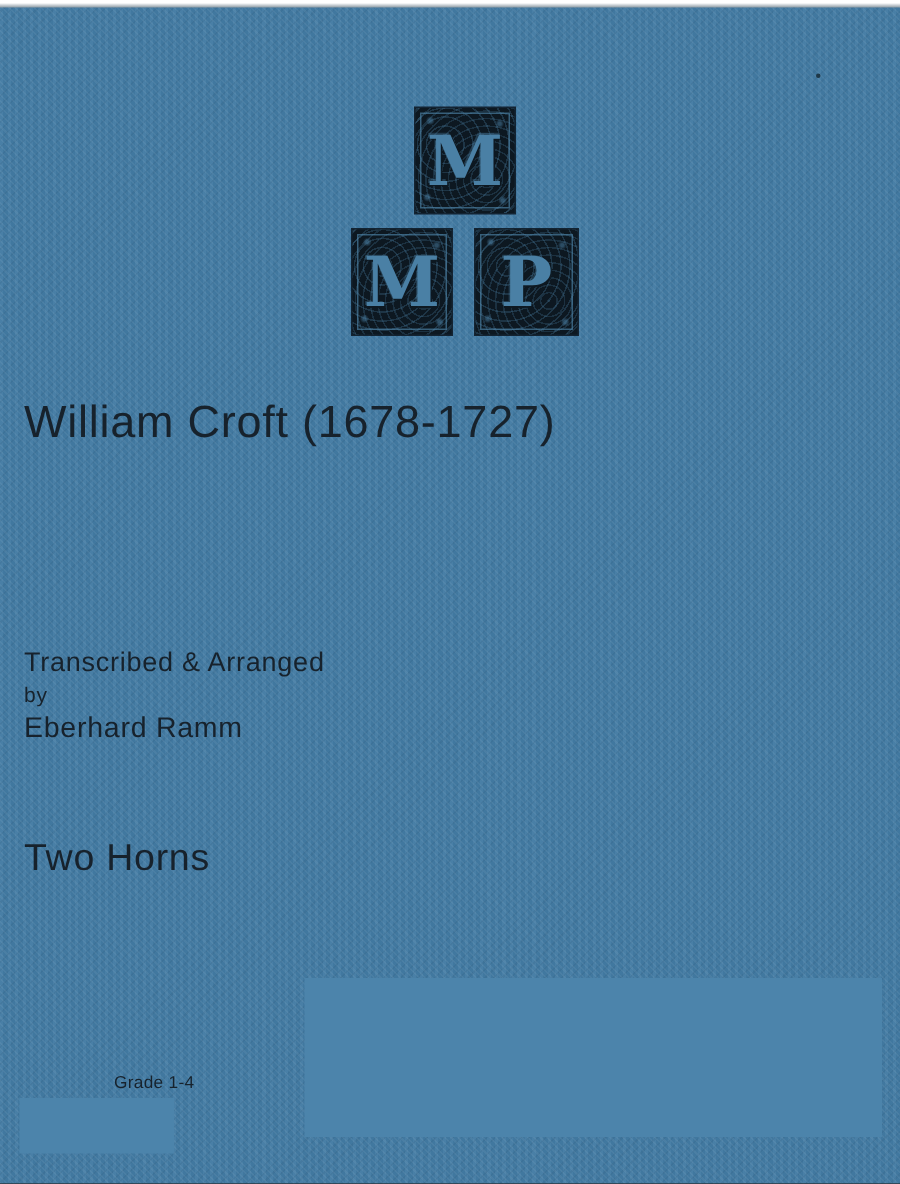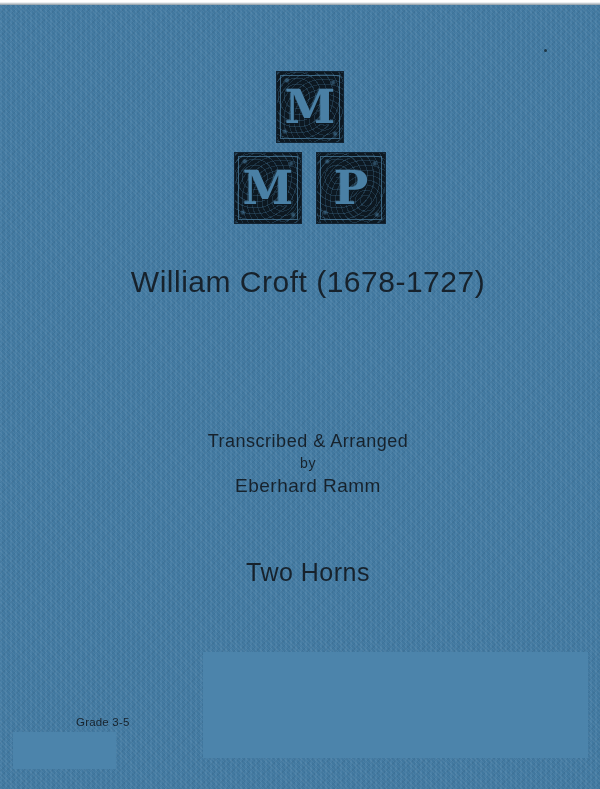--- a/index.html
+++ b/index.html
@@ -73,21 +73,21 @@
     color: var(--block-light);
     text-shadow: 1px 1px 0 rgba(13,24,33,0.9), -1px -1px 0 rgba(74,128,165,0.35);
   }
   .block-top    { left: 277px; top:  72px; width: 66px; height: 70px; }
   .block-left   { left: 235px; top: 153px; width: 66px; height: 70px; }
   .block-right  { left: 317px; top: 153px; width: 68px; height: 70px; }
   
   .print {
     position: absolute;
     left: 16px; right: 0;
-    text-align: center;
+    text-align: left;
     color: var(--ink);
     line-height: 1;
     letter-spacing: 0.5px;
   }
   .composer        { top: 267px; font-size: 30px; }
   .work-title      { top: 346px; font-size: 30px; }
   .credit-line     { top: 432px; font-size: 18px; }
   .credit-by       { top: 456px; font-size: 14px; }
   .arranger        { top: 476px; font-size: 19px; }
   .instrumentation { top: 560px; font-size: 25px; }
@@ -128,15 +128,15 @@
 
   <div class="print composer">William Croft (1678-1727)</div>
   <div class="print credit-by">by</div>
   <div class="print credit-line">Transcribed &amp; Arranged</div>
   <div class="print instrumentation">Two Horns</div>
   <div class="print arranger">Eberhard Ramm</div>
 
   <div class="patch patch-large"></div>
   <div class="patch patch-small"></div>
 
-  <div class="grade">Grade 3-5</div>
+  <div class="grade">Grade 1-4</div>
 
 </div>
 
 </body></html>

